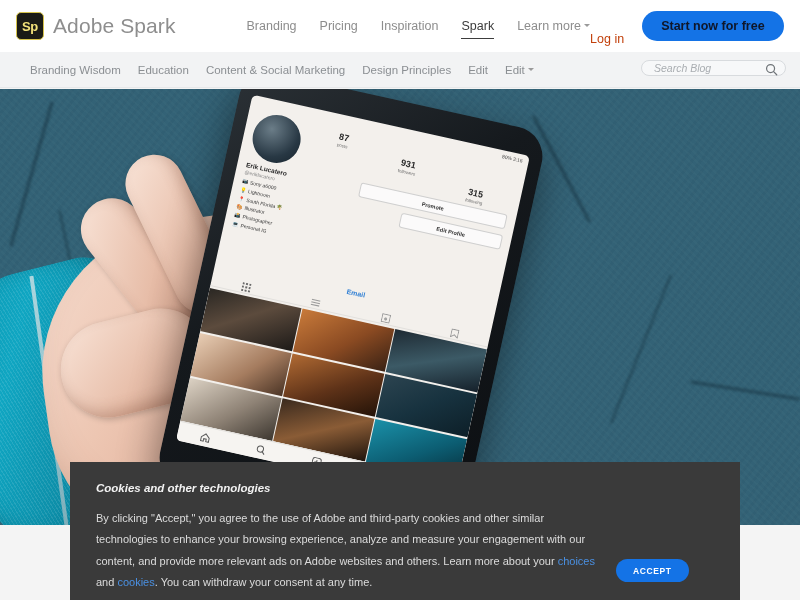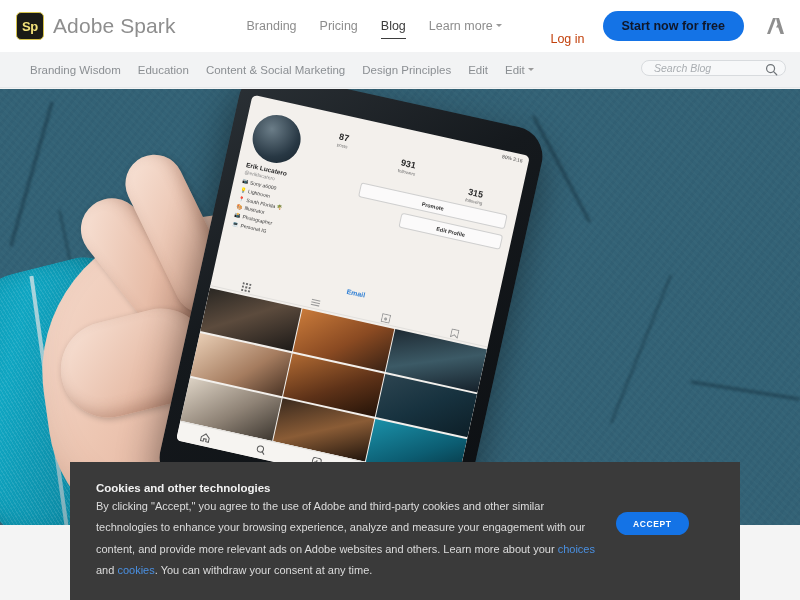--- a/index.html
+++ b/index.html
@@ -476,21 +476,22 @@
     background: #3a3a3a;
     z-index: 40;
     padding: 20px 26px 0 26px;
     color: #e9e9e9;
   }
 
   .cookie-title {
     font-size: 11.5px;
     font-weight: bold;
     color: #f2f2f2;
-    margin-bottom: 2px;
+    margin-bottom: 14px;
+    font-style: italic;
   }
 
   .cookie-body {
     position: relative;
     display: flex;
     align-items: flex-start;
     gap: 20px;
   }
 
   .cookie-text {
@@ -500,21 +501,21 @@
     max-width: 500px;
   }
 
   .cookie-text a {
     color: #4a90e2;
     text-decoration: none;
   }
 
   .accept-button {
     flex: none;
-    margin-top: 16px;
+    margin-top: 51px;
     background: #1473e6;
     color: #fff;
     border: none;
     border-radius: 12px;
     height: 23px;
     padding: 0 17px;
     font-size: 8.5px;
     font-weight: bold;
     letter-spacing: 0.6px;
     font-family: "Liberation Sans", sans-serif;
@@ -528,21 +529,22 @@
 
   <div class="header">
     <a class="brand" href="#">
       <span class="brand-mark">Sp</span>
       <span class="brand-name">Adobe Spark</span>
     </a>
 
     <nav class="main-nav">
       <a href="#">Branding</a>
       <a href="#">Pricing</a>
-      <a href="#" class="active">Blog</a>
+      <a href="#">Inspiration</a>
+      <a href="#" class="active">Spark</a>
       <a href="#"><span>Learn more</span><i class="caret"></i></a>
     </nav>
 
     <div class="header-right">
       <a class="login-link" href="#">Log in</a>
       <button class="cta-button">Start now for free</button>
       <span class="adobe-logo">
         <svg width="20" height="18" viewBox="0 0 20 18" aria-hidden="true">
           <polygon points="2,17 8,1 11,1 5,17" fill="#8f8f8f"></polygon>
           <polygon points="11,1 14,1 19,17 15.5,17 13.2,10.5 11,10.5 12.6,7.5" fill="#8f8f8f"></polygon>

